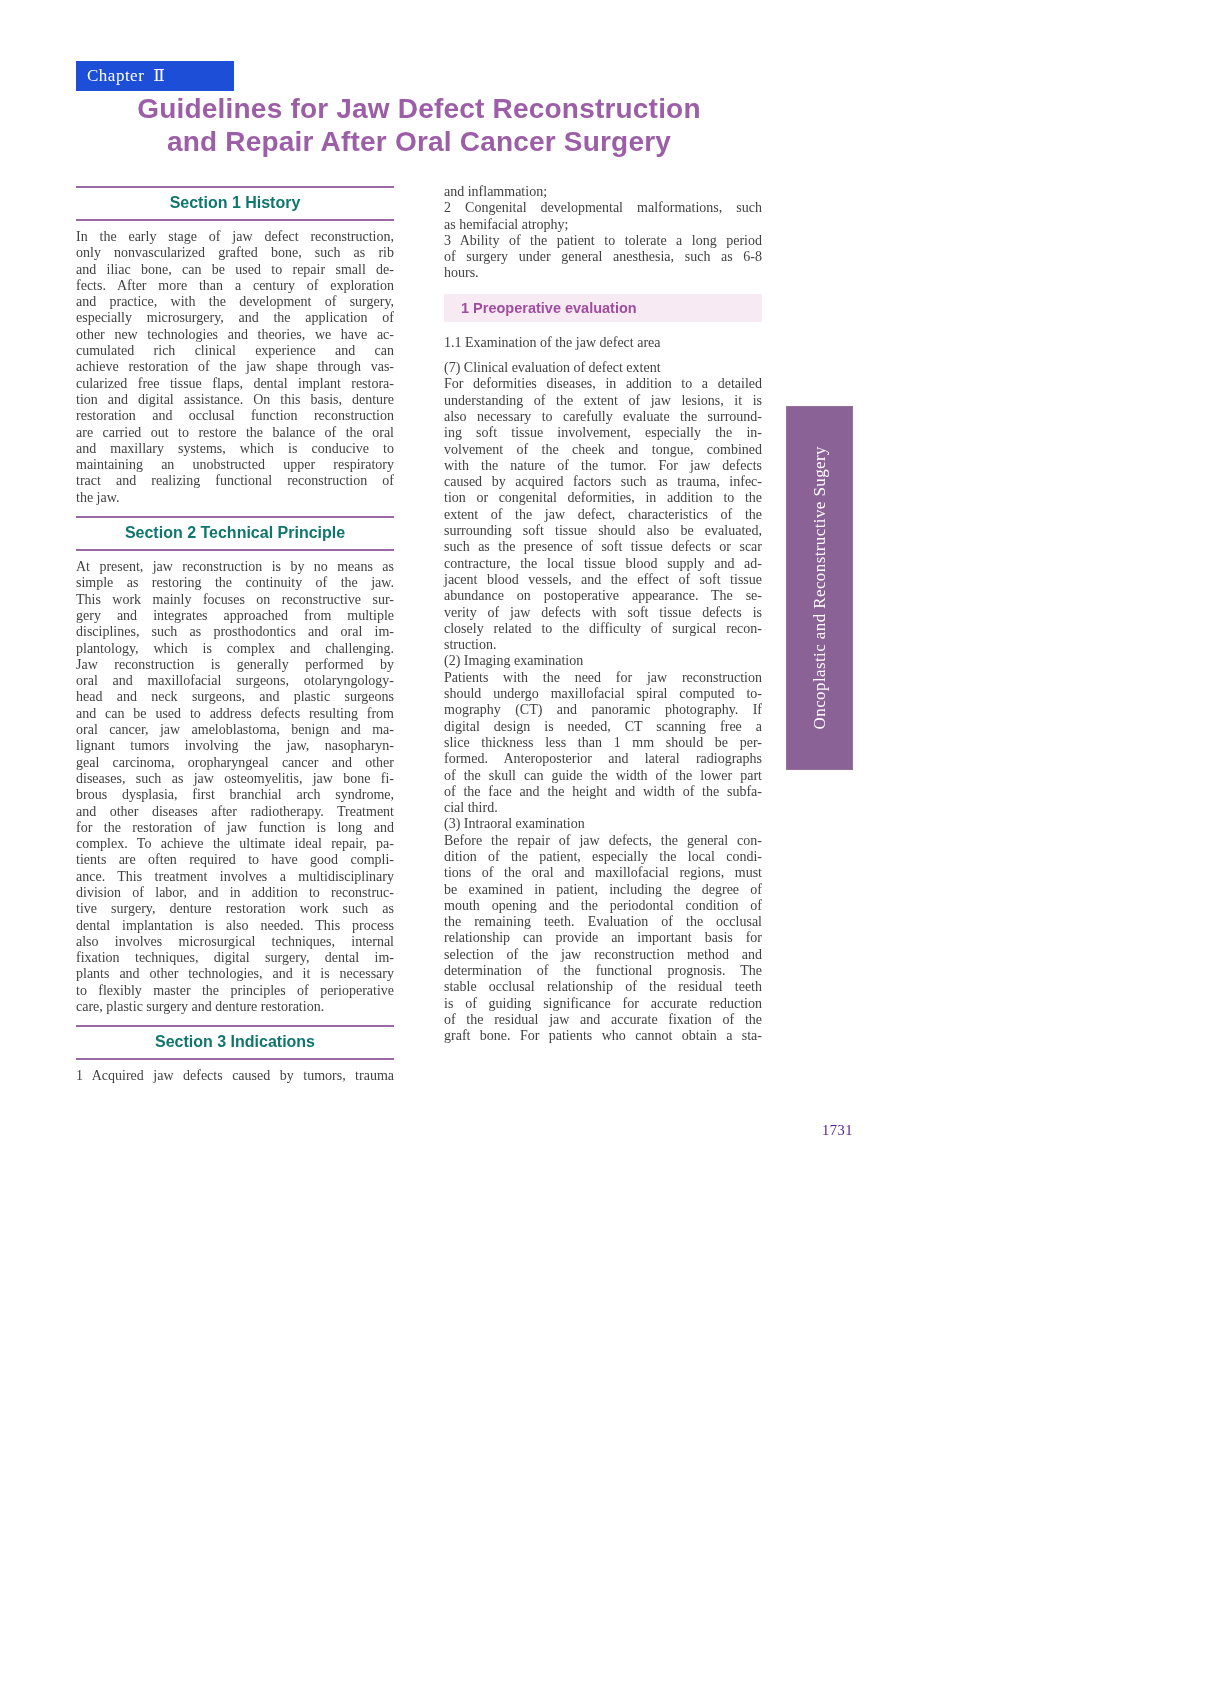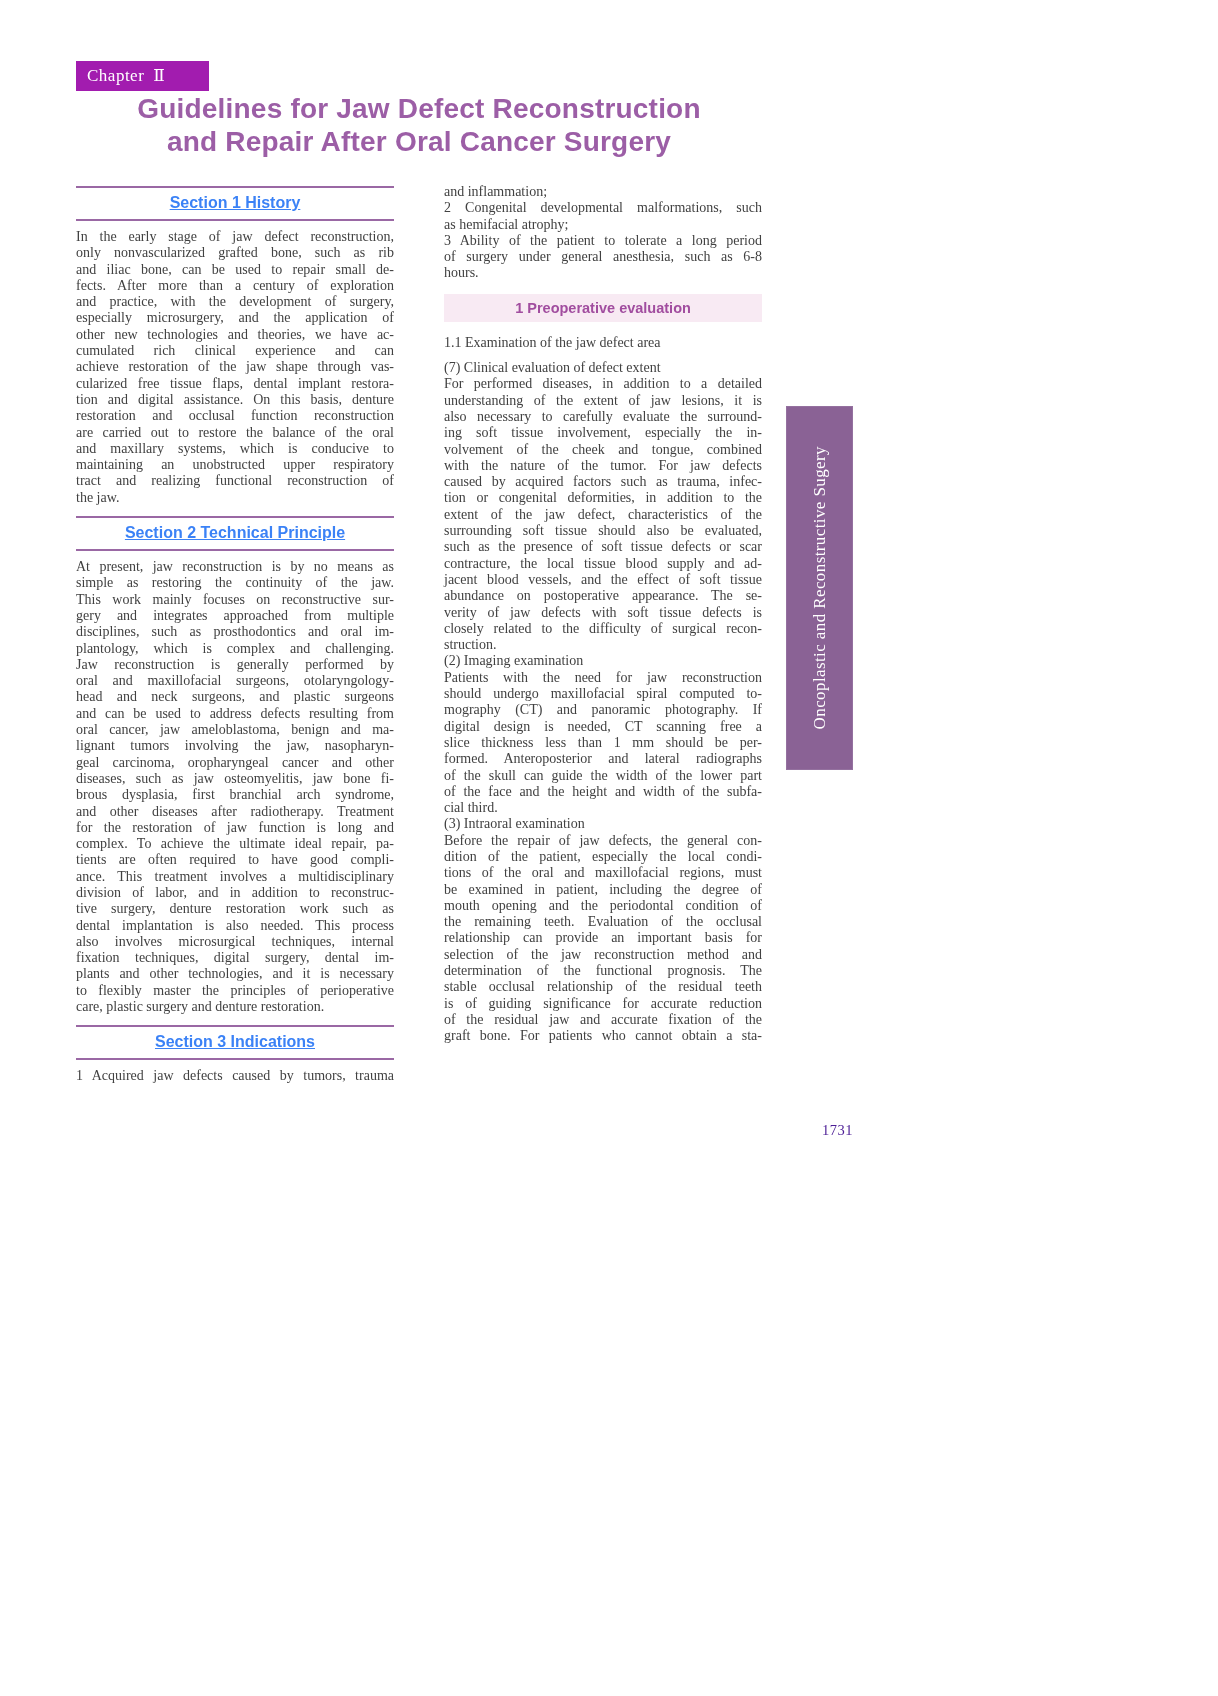--- a/index.html
+++ b/index.html
@@ -2,45 +2,45 @@
 <html><head>
 <meta charset="utf-8">
 <style>
   html,body { margin:0; padding:0; background:#ffffff; }
   .page {
     position:relative; width:1218px; height:1696px;
     background:#ffffff; overflow:hidden;
     font-family:"Liberation Serif","DejaVu Serif",serif;
   }
   .chapter-badge {
-    position:absolute; left:76px; top:61px; width:133px; height:30px;
-    background:#a21caf; color:#ffffff; box-sizing:border-box;
+    position:absolute; left:76px; top:61px; width:158px; height:30px;
+    background:#1d4ed8; color:#ffffff; box-sizing:border-box;
     padding:4px 0 0 11px; font-size:17px; letter-spacing:0.5px;
   }
   .chapter-badge .roman { margin-left:9px; }
   .doc-title {
     position:absolute; left:76px; top:92px; width:686px;
     text-align:center; color:#9c5ea6;
     font-family:"Liberation Sans","DejaVu Sans",sans-serif;
     font-weight:bold; font-size:28px; line-height:33px; letter-spacing:0.2px;
   }
   .col { position:absolute; width:318px; font-size:14px; line-height:16.3px; color:#414141; }
   #col-left  { left:76px;  top:186px; }
   #col-right { left:444px; top:184px; }
   .sec-header {
     border-top:2px solid #9a68a4; border-bottom:2px solid #9a68a4;
-    color:#3b82f6; text-align:center;
+    color:#0f766e; text-align:center;
     font-family:"Liberation Sans","DejaVu Sans",sans-serif;
     font-weight:bold; font-size:16px; line-height:18px;
-    padding:6px 0 7px 0; margin-top:10px;text-decoration:underline;
+    padding:6px 0 7px 0; margin-top:10px;
   }
   .col > :first-child { margin-top:0; }
   .band {
     margin-top:12px; background:#f8eaf3; color:#a14d9f;
-    text-align:center; font-family:"Liberation Sans","DejaVu Sans",sans-serif;
+    font-family:"Liberation Sans","DejaVu Sans",sans-serif;
     font-weight:bold; font-size:14.5px; line-height:18px; padding:5px 17px;
   }
   .h3line { margin:13px 0 9px 0; }
   .para { margin-top:8px; }
   .line { text-align:justify; white-space:normal; }
   .line.full { text-align-last:justify; -moz-text-align-last:justify; }
   .side-tab {
     position:absolute; left:786px; top:406px; width:67px; height:364px;
     background:#8a6295; border:1px solid #94719f; box-sizing:border-box;
     display:flex; align-items:center; justify-content:center;
@@ -133,21 +133,21 @@
         <div class="line full">2 Congenital developmental malformations, such</div>
         <div class="line">as hemifacial atrophy;</div>
         <div class="line full">3 Ability of the patient to tolerate a long period</div>
         <div class="line full">of surgery under general anesthesia, such as 6-8</div>
         <div class="line">hours.</div>
       </div>
       <div class="band">1 Preoperative evaluation</div>
       <div class="h3line">1.1 Examination of the jaw defect area</div>
       <div class="para">
         <div class="line">(7) Clinical evaluation of defect extent</div>
-        <div class="line full">For performed diseases, in addition to a detailed</div>
+        <div class="line full">For deformities diseases, in addition to a detailed</div>
         <div class="line full">understanding of the extent of jaw lesions, it is</div>
         <div class="line full">also necessary to carefully evaluate the surround-</div>
         <div class="line full">ing soft tissue involvement, especially the in-</div>
         <div class="line full">volvement of the cheek and tongue, combined</div>
         <div class="line full">with the nature of the tumor. For jaw defects</div>
         <div class="line full">caused by acquired factors such as trauma, infec-</div>
         <div class="line full">tion or congenital deformities, in addition to the</div>
         <div class="line full">extent of the jaw defect, characteristics of the</div>
         <div class="line full">surrounding soft tissue should also be evaluated,</div>
         <div class="line full">such as the presence of soft tissue defects or scar</div>

